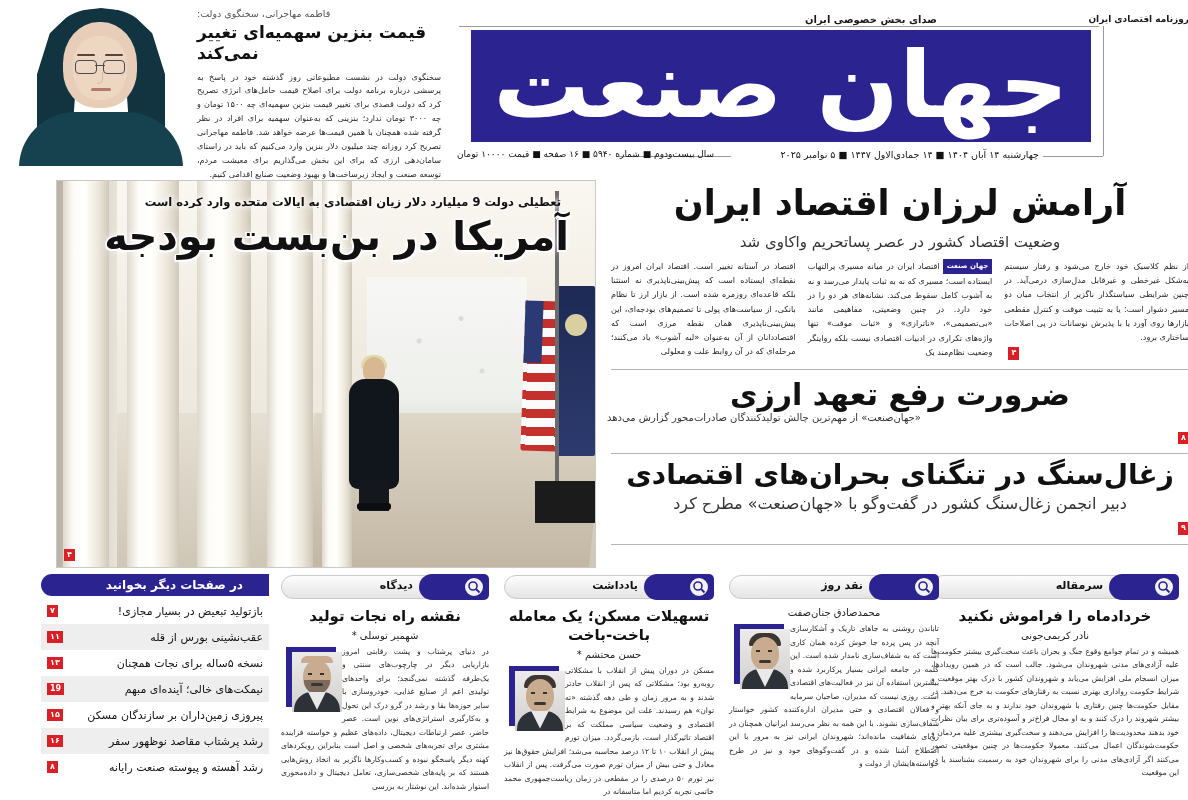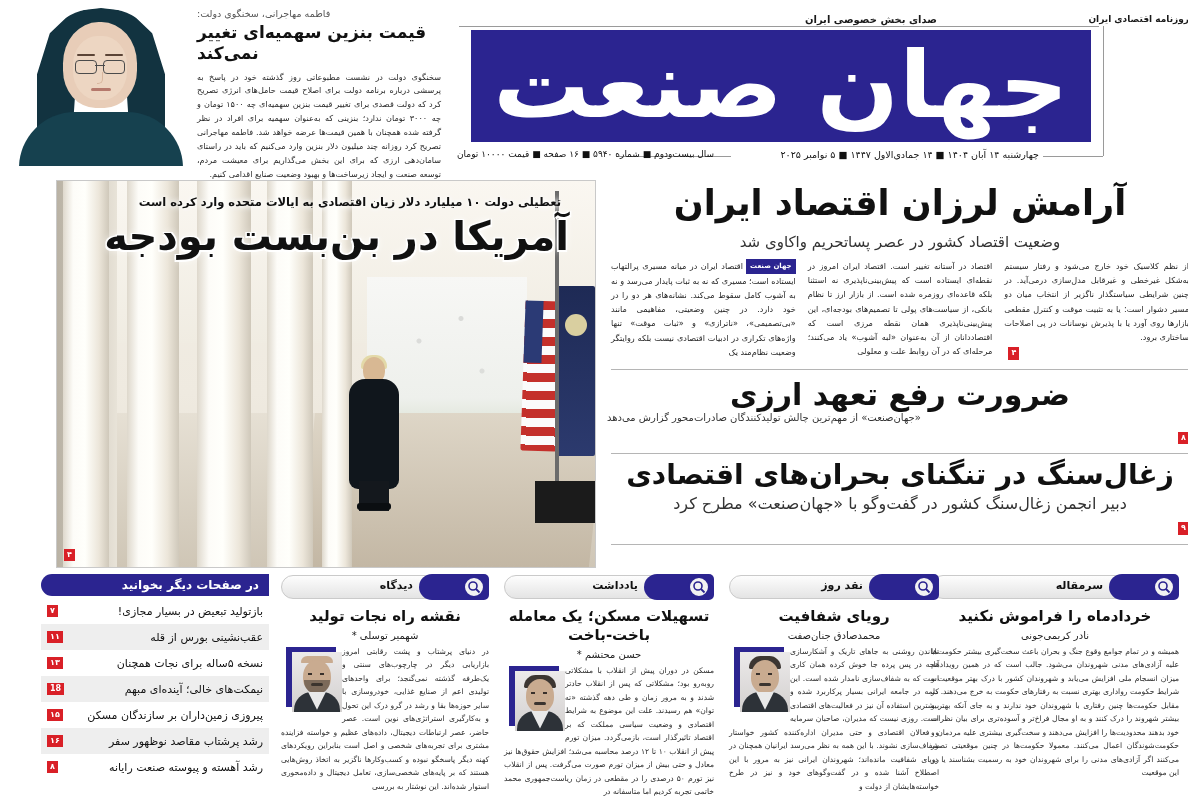--- a/index.html
+++ b/index.html
@@ -87,21 +87,21 @@
   .bc-title { font-size:15px; font-weight:bold; color:#111; text-align:center; margin:2px 0 4px; line-height:1.25;}
   .bc-author { font-size:10px; color:#222; text-align:center; margin-bottom:4px;}
   .bc-body { font-size:7.6px; line-height:1.78; color:#2a2a2a; text-align:justify; }
   .authorbox { float:left; width:56px; height:66px; margin:2px 0 3px 5px; position:relative; }
   .authorbox .frame { position:absolute; left:0; top:0; width:50px; height:60px; background:#2b2490; }
   .authorbox .ph { position:absolute; left:6px; top:5px; width:50px; height:60px; overflow:hidden; background:#dcdcdc; }
 
   
   .indexbox { position:absolute; left:30px; top:4px; width:228px; }
   .index-head { background:#2b2490; color:#fff; height:22px; border-radius:11px 0 0 11px;
-                display:flex; align-items:center; justify-content:flex-start; padding-right:10px;
+                display:flex; align-items:center; justify-content:flex-start; padding-right:26px;
                 font-size:12px; font-weight:bold; }
   .index-list { margin-top:2px; }
   .index-item { display:flex; flex-direction:row-reverse; align-items:center; gap:6px;
                 height:26px; padding:0 6px; font-size:11px; color:#111; }
   .index-item:nth-child(even){ background:#eeeeee; }
   .index-item .pagenum { flex:0 0 auto; }
   .index-item .txt { flex:1; text-align:right; }
 
   
   .woman { position:absolute; inset:0; background:#fff; }
@@ -237,33 +237,33 @@
         </div>
         <div class="wh-flag1">
             <div class="canton"></div>
           </div>
         <div class="wh-flag2">
             <div class="wh-seal"></div>
           </div>
         <div class="wh-flagpole"></div>
         <div class="wh-base"></div>
       </div>
-      <div class="pf-kicker">تعطیلی دولت ۱۰ میلیارد دلار زیان اقتصادی به ایالات متحده وارد کرده است</div>
+      <div class="pf-kicker">تعطیلی دولت 9 میلیارد دلار زیان اقتصادی به ایالات متحده وارد کرده است</div>
       <div class="pf-title">آمریکا در بن‌بست بودجه</div>
       <span class="pagenum pf-pagenum">۴</span>
     </div>
 
     <div class="lead">
       <div class="lead-title">آرامش لرزان اقتصاد ایران</div>
       <div class="lead-sub">وضعیت اقتصاد کشور در عصر پساتحریم واکاوی شد</div>
       <div class="lead-cols">
+        <div class="lead-col">اقتصاد در آستانه تغییر است. اقتصاد ایران امروز در نقطه‌ای ایستاده است که پیش‌بینی‌ناپذیری نه استثنا بلکه قاعده‌ای روزمره شده است. از بازار ارز تا نظام بانکی، از سیاست‌های پولی تا تصمیم‌های بودجه‌ای، این پیش‌بینی‌ناپذیری همان نقطه مرزی است که اقتصاددانان از آن به‌عنوان «لبه آشوب» یاد می‌کنند؛ مرحله‌ای که در آن روابط علت و معلولی</div>
         <div class="lead-col">
           <span class="badge-js">جهان صنعت</span><span>اقتصاد ایران در میانه مسیری پرالتهاب ایستاده است؛ مسیری که نه به ثبات پایدار می‌رسد و نه به آشوب کامل سقوط می‌کند. نشانه‌های هر دو را در خود دارد. در چنین وضعیتی، مفاهیمی مانند «بی‌تصمیمی»، «ناترازی» و «ثبات موقت» تنها واژه‌های تکراری در ادبیات اقتصادی نیست بلکه روایتگر وضعیت نظام‌مند یک</span>
         </div>
-        <div class="lead-col">اقتصاد در آستانه تغییر است. اقتصاد ایران امروز در نقطه‌ای ایستاده است که پیش‌بینی‌ناپذیری نه استثنا بلکه قاعده‌ای روزمره شده است. از بازار ارز تا نظام بانکی، از سیاست‌های پولی تا تصمیم‌های بودجه‌ای، این پیش‌بینی‌ناپذیری همان نقطه مرزی است که اقتصاددانان از آن به‌عنوان «لبه آشوب» یاد می‌کنند؛ مرحله‌ای که در آن روابط علت و معلولی</div>
         <div class="lead-col">
           <span>از نظم کلاسیک خود خارج می‌شود و رفتار سیستم به‌شکل غیرخطی و غیرقابل مدل‌سازی درمی‌آید. در چنین شرایطی سیاستگذار ناگزیر از انتخاب میان دو مسیر دشوار است: یا به تثبیت موقت و کنترل مقطعی بازارها روی آورد یا با پذیرش نوسانات در پی اصلاحات ساختاری برود.</span>
           <div class="lead-foot-num"><span class="pagenum">۴</span></div>
         </div>
       </div>
       <div class="lead-hr"></div>
 
       <div class="sec2">
         <div class="sec2-title">ضرورت رفع تعهد ارزی</div>
         <div class="sec2-sub">«جهان‌صنعت» از مهم‌ترین چالش تولیدکنندگان صادرات‌محور گزارش می‌دهد</div>
@@ -291,21 +291,21 @@
         </div>
         <div class="index-item">
           <span class="pagenum">۱۱</span>
           <span class="txt">عقب‌نشینی بورس از قله</span>
         </div>
         <div class="index-item">
           <span class="pagenum">۱۳</span>
           <span class="txt">نسخه ۵ساله برای نجات همچنان</span>
         </div>
         <div class="index-item">
-          <span class="pagenum">18</span>
+          <span class="pagenum">19</span>
           <span class="txt">نیمکت‌های خالی؛ آینده‌ای مبهم</span>
         </div>
         <div class="index-item">
           <span class="pagenum">۱۵</span>
           <span class="txt">پیروزی زمین‌داران بر سازندگان مسکن</span>
         </div>
         <div class="index-item">
           <span class="pagenum">۱۶</span>
           <span class="txt">رشد پرشتاب مقاصد نوظهور سفر</span>
         </div>
@@ -338,21 +338,20 @@
         <div class="tab-pill"></div>
         <div class="tab-blue"></div>
         <div class="tab-circle">
           <svg width="14" height="14" viewBox="0 0 14 14">
               <circle cx="6" cy="6" r="4" fill="none" stroke="#2b2490" stroke-width="1.6"></circle>
               <line x1="9" y1="9" x2="12.5" y2="12.5" stroke="#2b2490" stroke-width="1.8"></line>
             </svg>
         </div>
         <div class="tab-label">نقد روز</div>
       </div>
-      <div class="bc-title">رویای شفافیت</div>
       <div class="bc-author">محمدصادق جنان‌صفت</div>
       <div class="authorbox">
         <div class="frame"></div>
         <div class="ph">
             <div class="p-bg"></div>
             <div class="p-hair"></div>
             <div class="p-head"></div>
           <div class="p-eye l"></div>
             <div class="p-eye r"></div>
             <div class="p-mo"></div>

